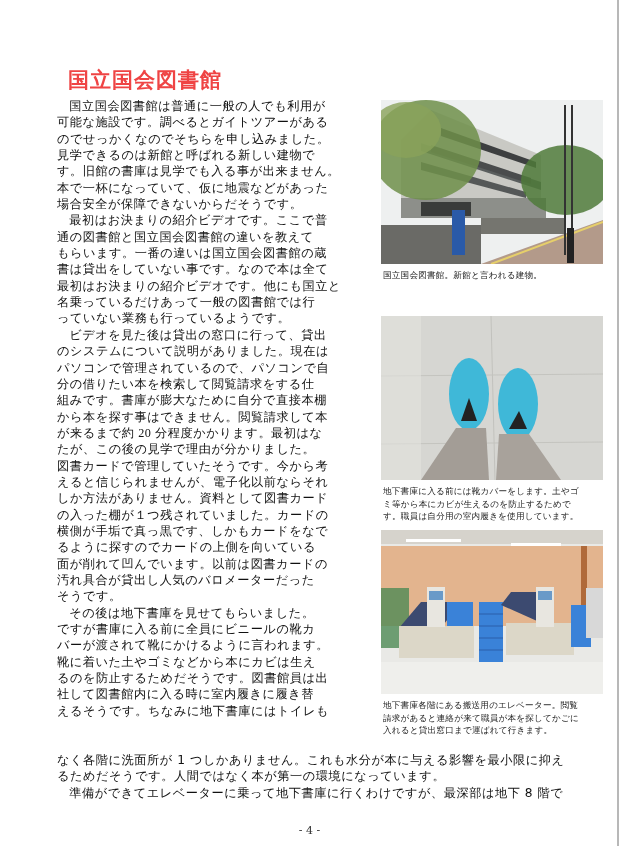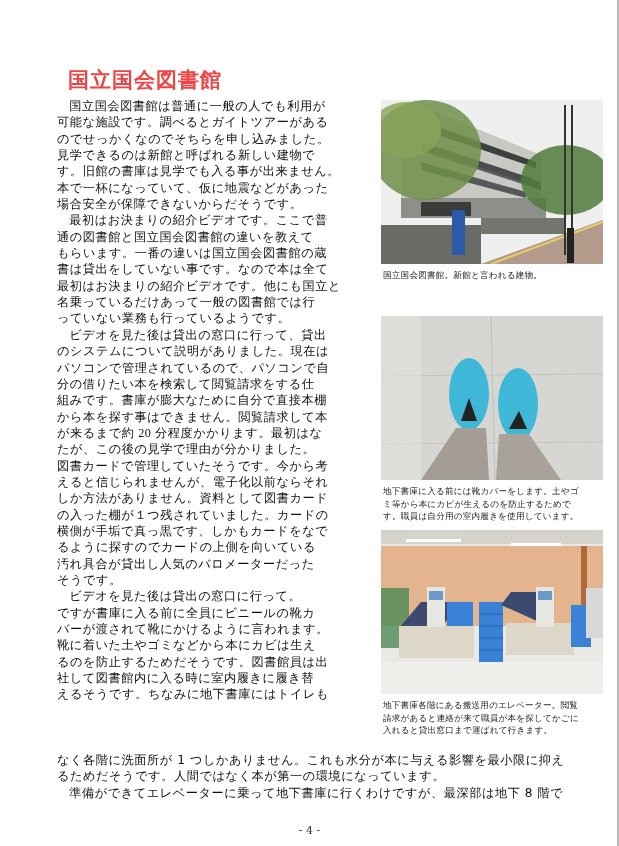--- a/index.html
+++ b/index.html
@@ -74,23 +74,24 @@
   <span class="line">組みです。書庫が膨大なために自分で直接本棚</span>
   <span class="line">から本を探す事はできません。閲覧請求して本</span>
   <span class="line">が来るまで約 20 分程度かかります。最初はな</span>
   <span class="line">たが、この後の見学で理由が分かりました。</span>
   <span class="line">図書カードで管理していたそうです。今から考</span>
   <span class="line">えると信じられませんが、電子化以前ならそれ</span>
   <span class="line">しか方法がありません。資料として図書カード</span>
   <span class="line">の入った棚が１つ残されていました。カードの</span>
   <span class="line">横側が手垢で真っ黒です、しかもカードをなで</span>
   <span class="line">るように探すのでカードの上側を向いている</span>
+  <span class="line">面が削れて凹んでいます。以前は図書カードの</span>
   <span class="line">汚れ具合が貸出し人気のバロメーターだった</span>
   <span class="line">そうです。</span>
-  <span class="line indent">ビデオを見た後は貸出の窓口に行って。</span>
+  <span class="line indent">その後は地下書庫を見せてもらいました。</span>
   <span class="line">ですが書庫に入る前に全員にビニールの靴カ</span>
   <span class="line">バーが渡されて靴にかけるように言われます。</span>
   <span class="line">靴に着いた土やゴミなどから本にカビは生え</span>
   <span class="line">るのを防止するためだそうです。図書館員は出</span>
   <span class="line">社して図書館内に入る時に室内履きに履き替</span>
   <span class="line">えるそうです。ちなみに地下書庫にはトイレも</span>
 </div>
 
 <div class="wide-text">
   <span class="line">なく各階に洗面所が 1 つしかありません。これも水分が本に与える影響を最小限に抑え</span>

